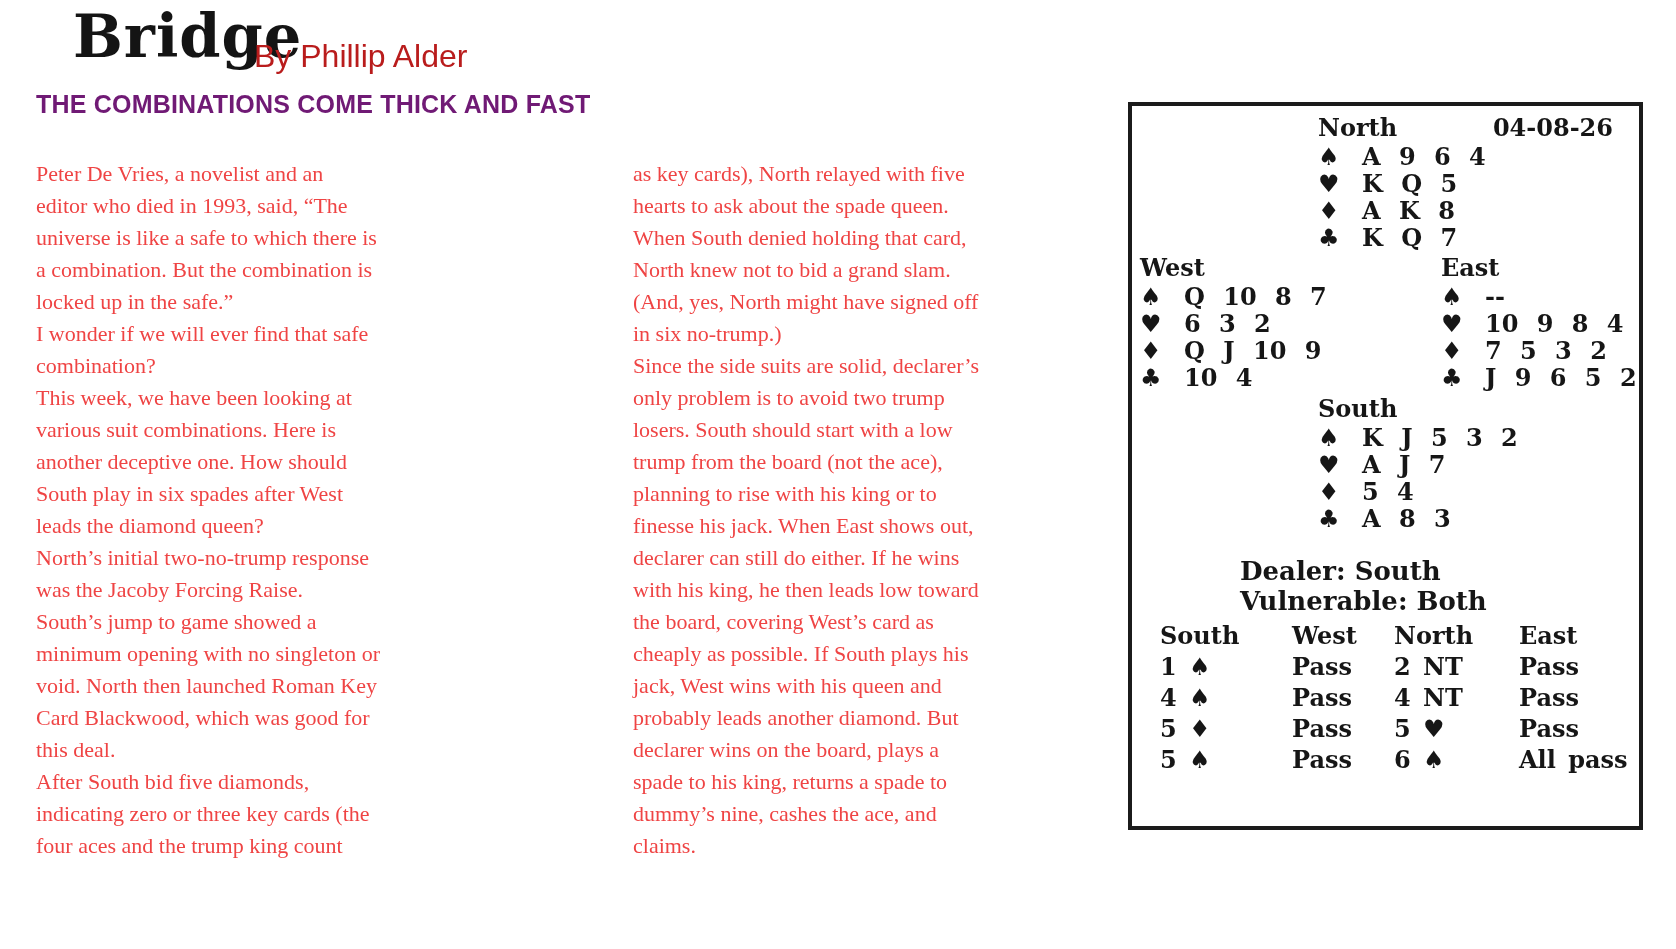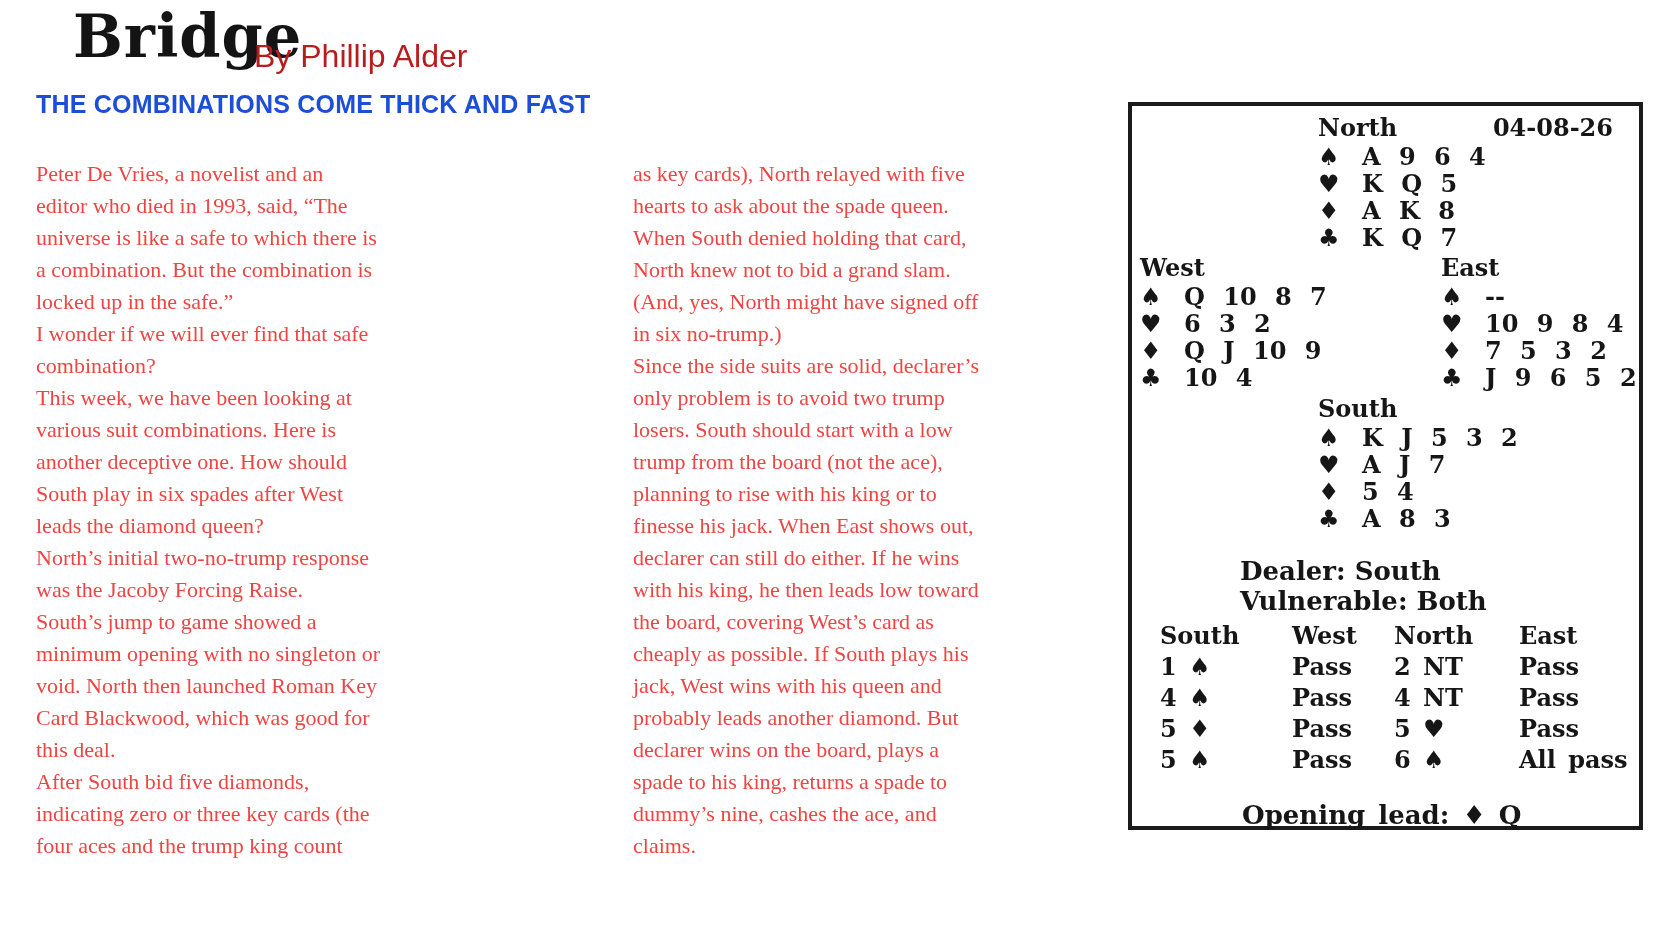--- a/index.html
+++ b/index.html
@@ -12,21 +12,21 @@
     position:absolute;left:34px;top:2px;
     font-family:"DejaVu Serif",serif;font-weight:bold;
     font-size:59px;letter-spacing:1px;color:#141414;margin-left:39px;
   }
   .byline{
     position:absolute;left:254px;top:38px;
     font-size:32px;color:#b91c1c;
   }
   .headline{
     position:absolute;left:36px;top:90px;
-    font-size:25px;font-weight:bold;color:#1d4ed8;letter-spacing:0.2px;
+    font-size:25px;font-weight:bold;color:#701a75;letter-spacing:0.2px;
   }
   
   .col{
     position:absolute;top:158px;width:520px;
     font-size:22px;line-height:32px;color:#ef4444;
     white-space:pre-line;
     font-family:Liberation Serif, serif;
   }
   .col1{left:36px;}
   .col2{left:585px;margin-left:48px;}
@@ -167,14 +167,13 @@
     <div class="cell">Pass</div>
     <div class="cell">5 ♥</div>
     <div class="cell">Pass</div>
 
     <div class="cell">5 ♠</div>
     <div class="cell">Pass</div>
     <div class="cell">6 ♠</div>
     <div class="cell">All pass</div>
   </div>
 
-  <div class="opening-lead">Opening lead: ♦ Q</div>
 </div>
 
 </body></html>

